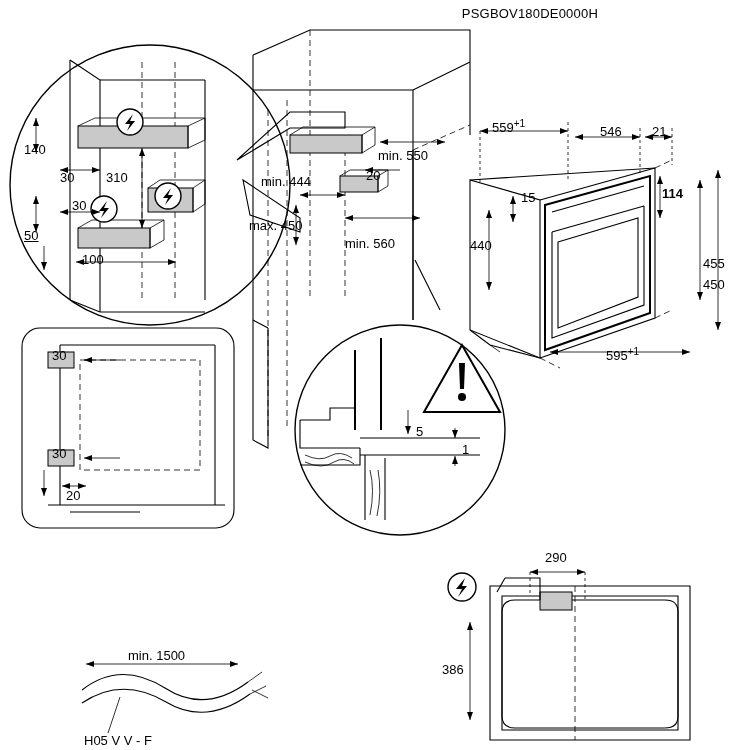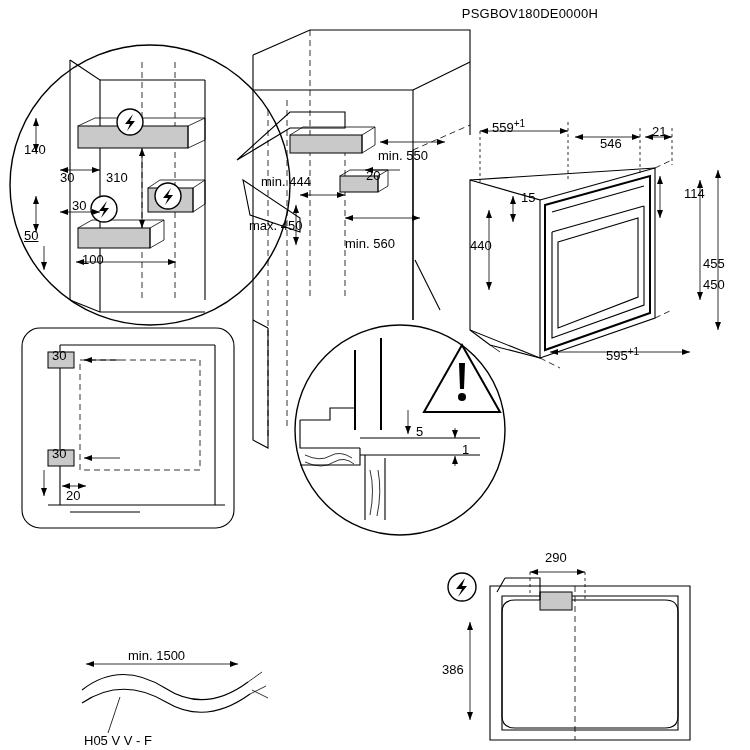--- a/index.html
+++ b/index.html
@@ -268,24 +268,24 @@
   <div class="lbl" style="left:52px;top:446px;">30</div>
   <div class="lbl" style="left:66px;top:488px;">20</div>
 
   <div class="lbl" style="left:378px;top:148px;">min. 550</div>
   <div class="lbl" style="left:261px;top:174px;">min. 444</div>
   <div class="lbl" style="left:366px;top:168px;">20</div>
   <div class="lbl" style="left:249px;top:218px;">max. 450</div>
   <div class="lbl" style="left:345px;top:208px;margin-top:28px;">min. 560</div>
 
   <div class="lbl" style="left:492px;top:118px;"><span>559</span><span class="tiny" style="font-size:10px;vertical-align:super;">+1</span></div>
-  <div class="lbl" style="left:600px;top:124px;margin-top:12px;">546</div>
+  <div class="lbl" style="left:600px;top:124px;">546</div>
   <div class="lbl" style="left:652px;top:124px;">21</div>
   <div class="lbl" style="left:521px;top:190px;">15</div>
-  <div class="lbl" style="left:684px;top:186px;">114</div>
+  <div class="lbl" style="left:662px;top:186px;font-weight:bold;">114</div>
   <div class="lbl" style="left:470px;top:238px;">440</div>
   <div class="lbl" style="left:703px;top:232px;margin-top:45px;">450</div>
   <div class="lbl" style="left:703px;top:256px;">455</div>
   <div class="lbl" style="left:606px;top:346px;"><span>595</span><span class="tiny" style="font-size:10px;vertical-align:super;">+1</span></div>
 
   <div class="lbl" style="left:416px;top:424px;">5</div>
   <div class="lbl" style="left:462px;top:442px;">1</div>
 
   <div class="lbl" style="left:545px;top:550px;">290</div>
   <div class="lbl" style="left:442px;top:662px;">386</div>

